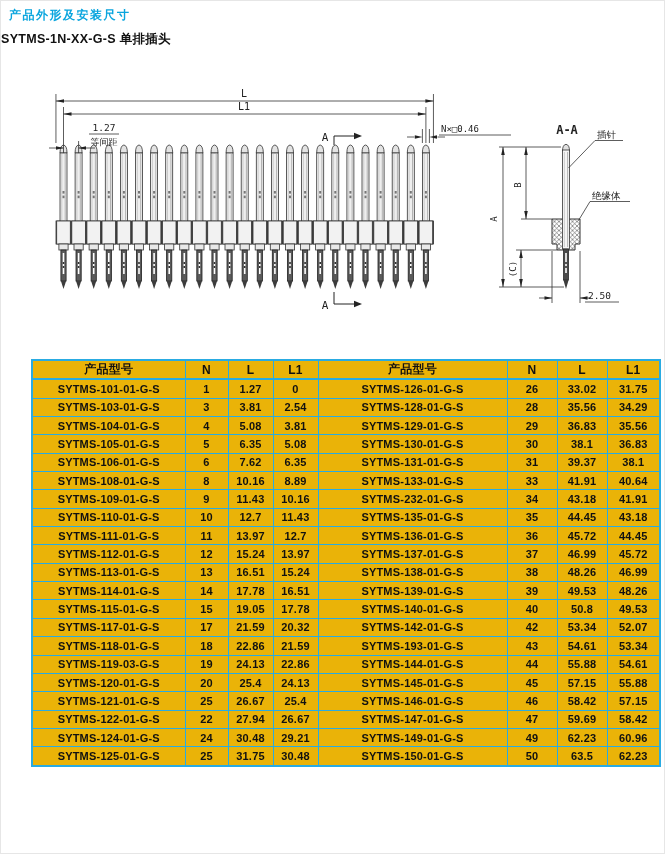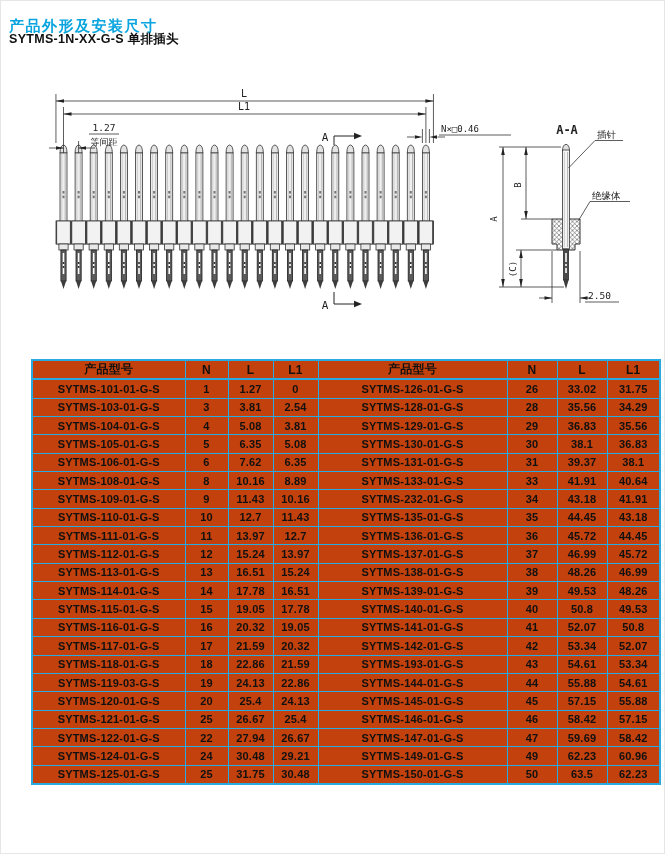--- a/index.html
+++ b/index.html
@@ -2,33 +2,33 @@
 <html><head>
 <meta charset="utf-8">
 <style>
   html,body{margin:0;padding:0;}
   body{
     width:665px;height:854px;position:relative;background:#ffffff;
     font-family:"Liberation Sans",sans-serif;overflow:hidden;
   }
   .page{position:absolute;inset:0;border:1px solid #e6e6e6;}
   .doc-title{
-    position:absolute;left:8px;top:16px;font-size:15px;font-weight:bold;
+    position:absolute;left:8px;top:6px;font-size:12px;font-weight:bold;
     color:#0aa5de;letter-spacing:1.5px;
   }
   .doc-subtitle{
-    position:absolute;left:8px;top:30px;font-size:12.5px;font-weight:bold;color:#111;
+    position:absolute;left:0;top:30px;font-size:12.5px;font-weight:bold;color:#111;
     letter-spacing:.3px;
   }
   svg.drawing{position:absolute;left:0;top:0;}
   svg text{font-family:"DejaVu Sans Mono","Liberation Sans",monospace;fill:#222;}
   .tablewrap{position:absolute;left:30px;top:358px;width:628px;}
   table.spec{
     width:100%;border-collapse:collapse;table-layout:fixed;
-    border:2.5px solid #29abe2;background:#c2410c;
+    border:2.5px solid #29abe2;background:#eab308;
   }
   table.spec th,table.spec td{
     border:1.4px solid #29abe2;height:17.35px;padding:0;
     text-align:center;vertical-align:middle;
     font-size:11px;font-weight:bold;color:#111;letter-spacing:.2px;
     overflow:hidden;white-space:nowrap;
   }
   table.spec th{font-size:12px;border-bottom-width:2px;}
 </style>
 </head>
@@ -637,30 +637,20 @@
             <td>SYTMS-115-01-G-S</td>
             <td>15</td>
             <td>19.05</td>
             <td>17.78</td>
             <td>SYTMS-140-01-G-S</td>
             <td>40</td>
             <td>50.8</td>
             <td>49.53</td>
           </tr>
           <tr>
-            <td>SYTMS-116-01-G-S</td>
-            <td>16</td>
-            <td>20.32</td>
-            <td>19.05</td>
-            <td>SYTMS-141-01-G-S</td>
-            <td>41</td>
-            <td>52.07</td>
-            <td>50.8</td>
-          </tr>
-          <tr>
             <td>SYTMS-117-01-G-S</td>
             <td>17</td>
             <td>21.59</td>
             <td>20.32</td>
             <td>SYTMS-142-01-G-S</td>
             <td>42</td>
             <td>53.34</td>
             <td>52.07</td>
           </tr>
           <tr>

